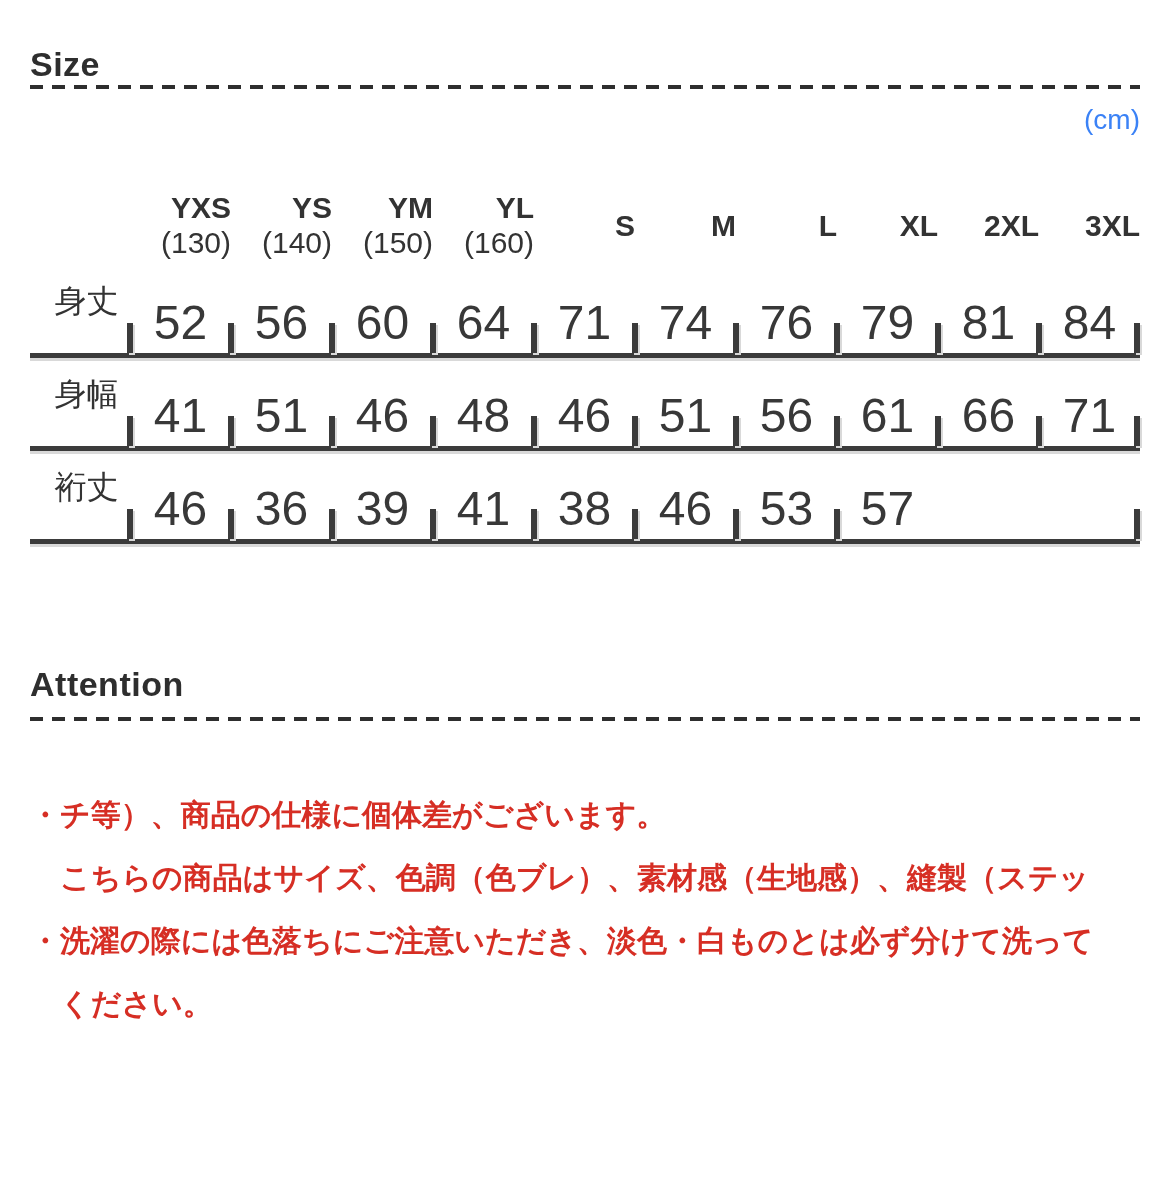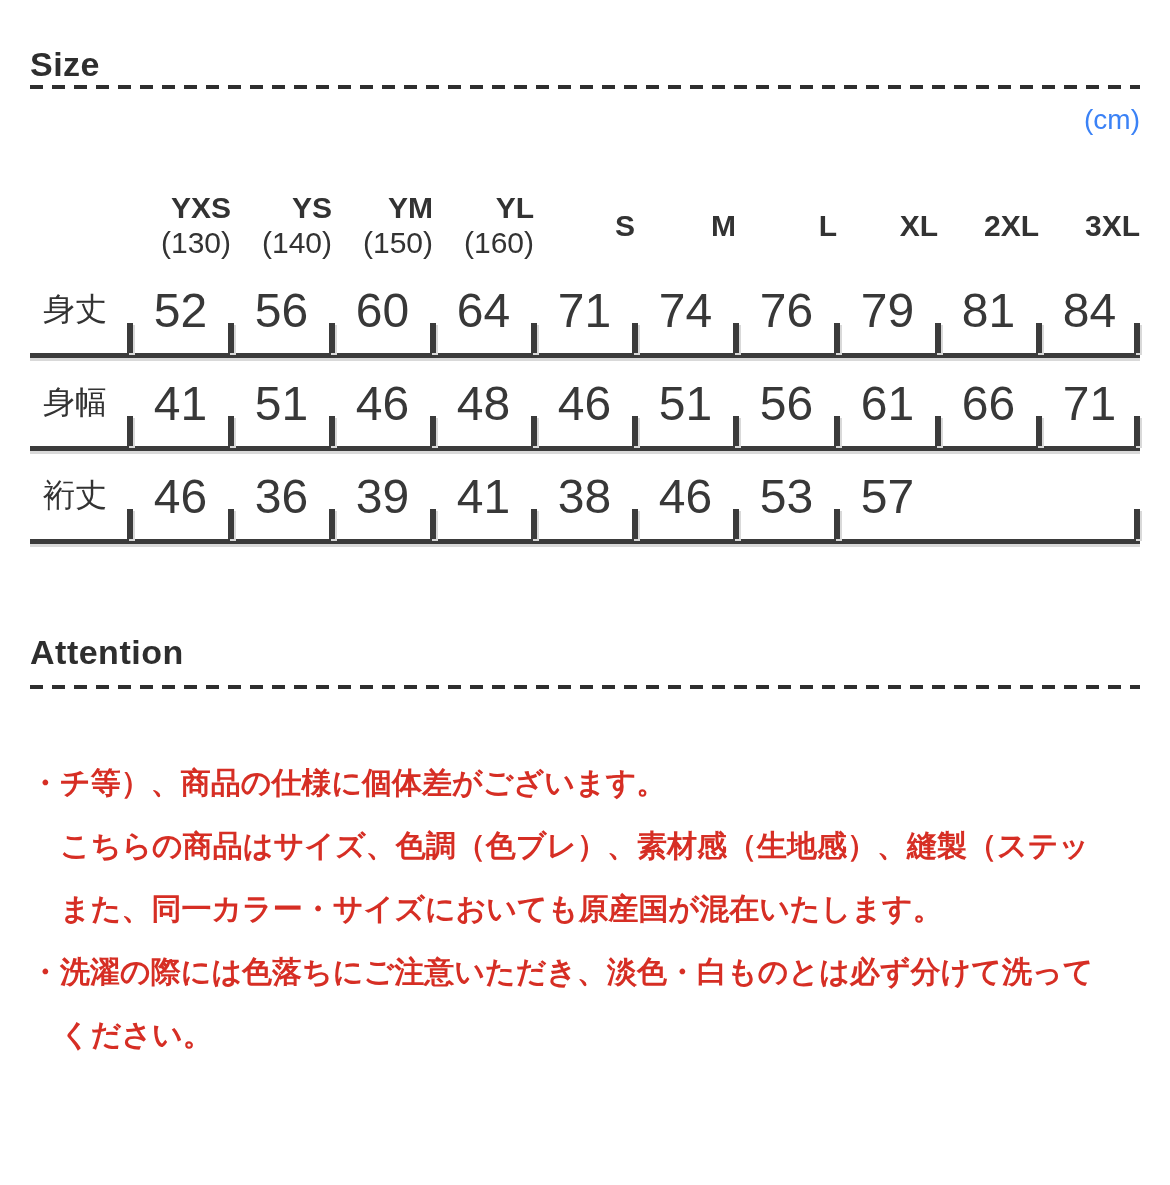--- a/index.html
+++ b/index.html
@@ -15,21 +15,21 @@
     color: #333333;
   }
   .sec-title {
     font-size: 34px;
     font-weight: 700;
     color: #2e2e2e;
     line-height: 1.2;
     letter-spacing: 0.5px;
   }
   .size-title { margin-top: 44px; margin-bottom: 0; }
-  .attention-title { margin-top: 88px; margin-bottom: 12px; }
+  .attention-title { margin-top: 120px; margin-bottom: 12px; }
   .dashed {
     height: 4px;
     background: repeating-linear-gradient(90deg, #2e2e2e 0 13px, transparent 13px 22px);
   }
   .unit {
     margin-top: 14px;
     height: 34px;
     text-align: right;
     font-size: 28px;
     line-height: 34px;
@@ -68,29 +68,30 @@
     bottom: 0;
     width: 6px;
     height: 30px;
     background: #3b3b3b;
     box-shadow: 2px 2px 0 #d9d9d9;
   }
   .rlabel {
     font-size: 32px;
     line-height: 1;
     padding-left: 13px;
-    padding-bottom: 28px;
+    padding-bottom: 36px;
     white-space: nowrap;
+    text-align: center;
   }
   .mcell {
     position: relative;
     display: flex;
     justify-content: center;
     align-items: flex-end;
-    padding-bottom: 18px;
+    padding-bottom: 6px;
     font-size: 48px;
     line-height: 1;
     color: #383838;
   }
   .mcell::before {          
     content: "";
     position: absolute;
     left: -3px;
     bottom: 0;
     width: 6px;
@@ -209,21 +210,20 @@
   <section>
     <h2 class="sec-title attention-title">Attention</h2>
     <div class="dashed"></div>
 
     <div class="notes">
       <div class="note">
         <span class="bullet">・</span>
         <div class="note-lines">
           <div class="note-line">チ等）、商品の仕様に個体差がございます。</div>
           <div class="note-line">こちらの商品はサイズ、色調（色ブレ）、素材感（生地感）、縫製（ステッ</div>
-          <div class="note-line">また、同一カラー・サイズにおいても原産国が混在いたします。</div>
         </div>
       </div>
       <div class="note">
         <span class="bullet">・</span>
         <div class="note-lines">
           <div class="note-line">洗濯の際には色落ちにご注意いただき、淡色・白ものとは必ず分けて洗って</div>
           <div class="note-line">ください。</div>
         </div>
       </div>
     </div>

